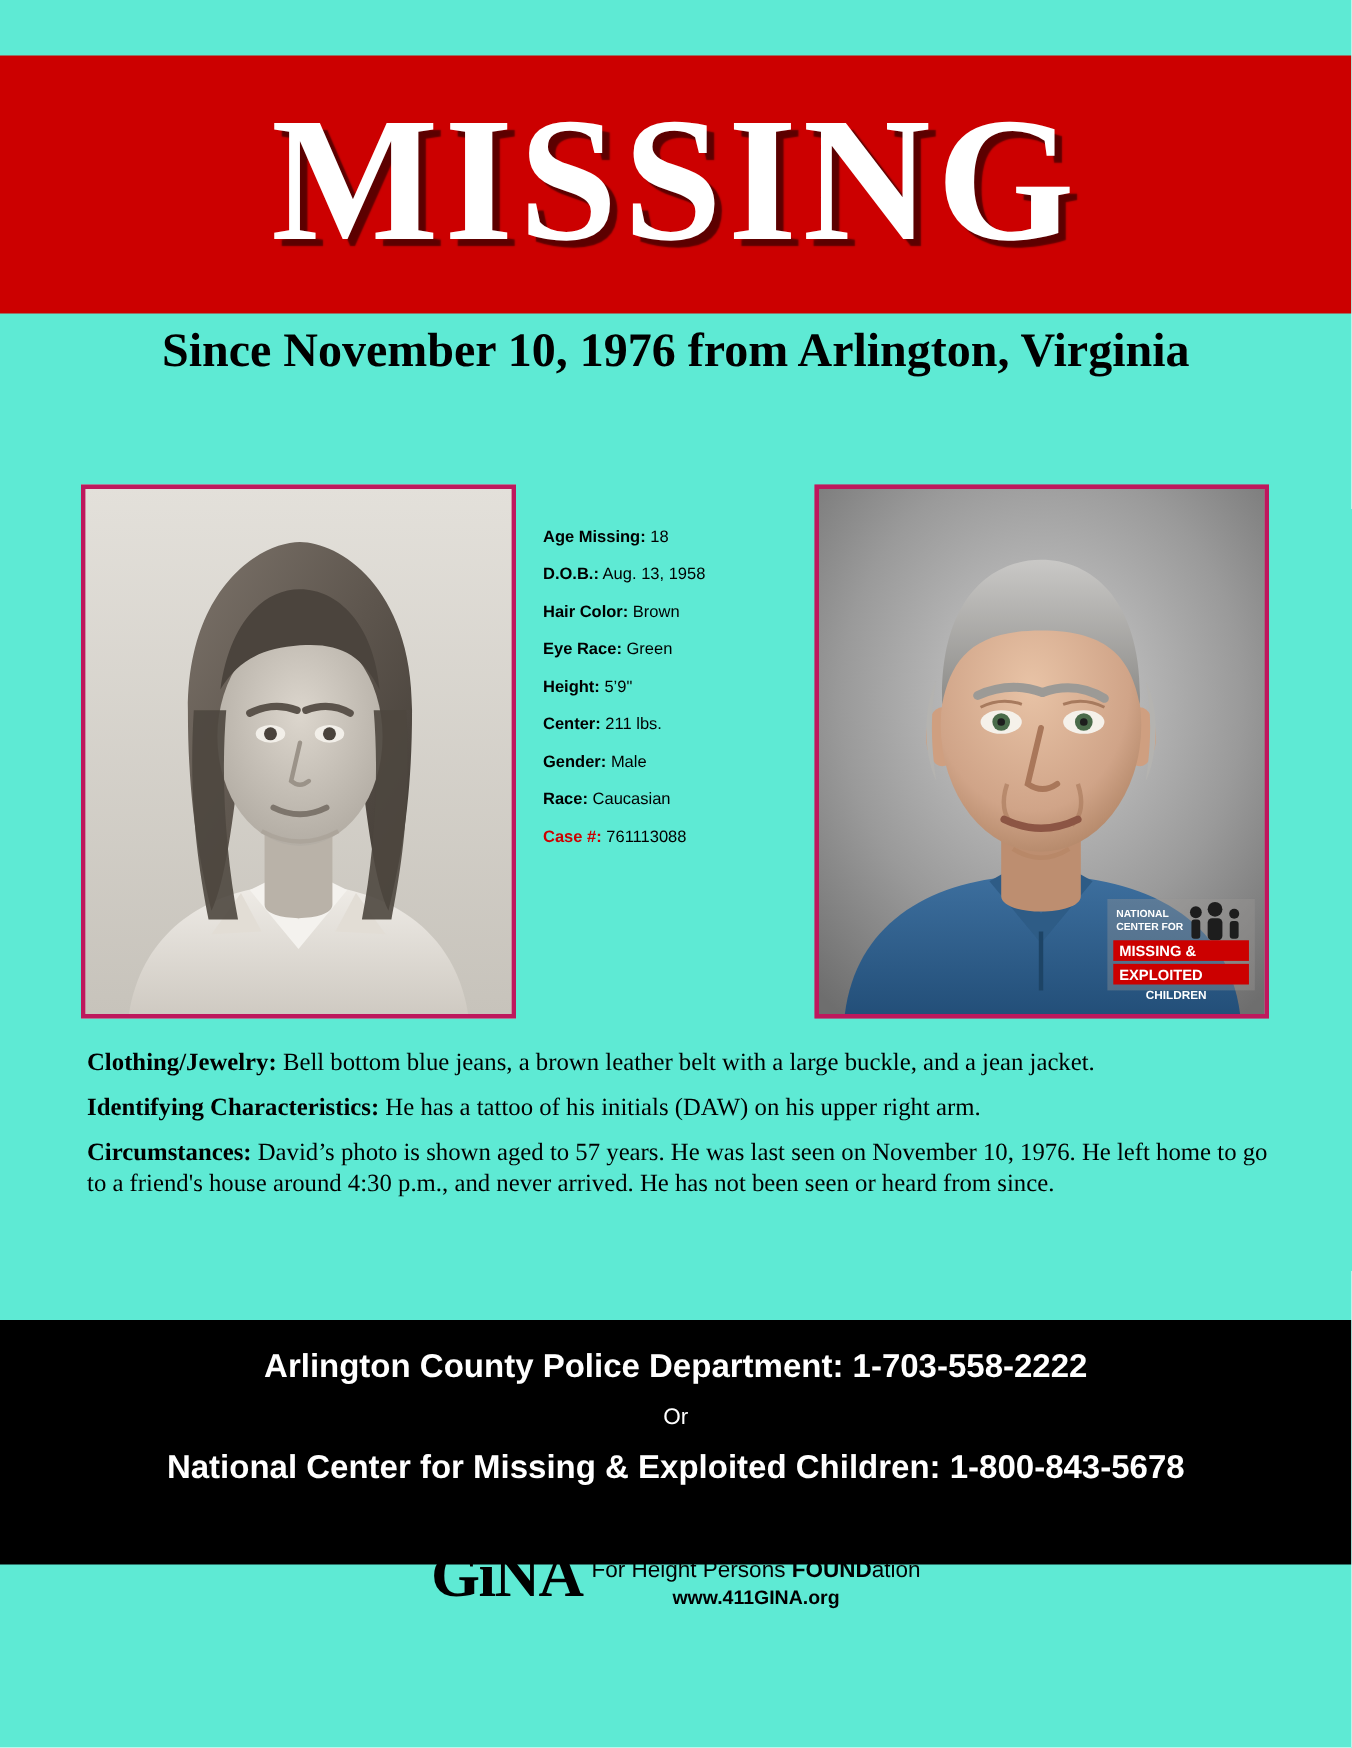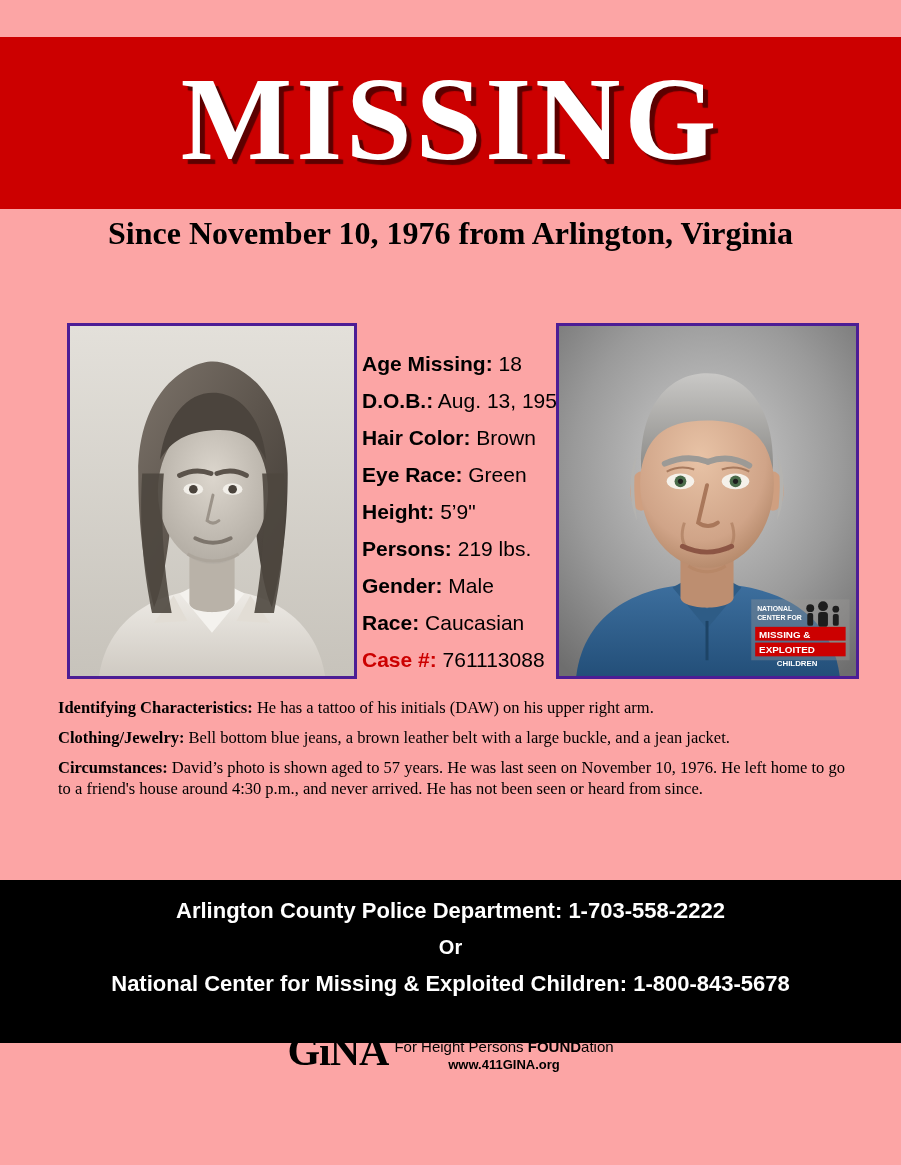--- a/index.html
+++ b/index.html
@@ -10,21 +10,21 @@
   body {
     width: 901px;
     height: 1165px;
     font-family: "Liberation Sans", sans-serif;
     -webkit-font-smoothing: antialiased;
   }
   .poster {
     position: relative;
     width: 901px;
     height: 1165px;
-    background: #fca5a5;
+    background: #5eead4;
     overflow: hidden;
   }
 
   
   .banner {
     position: absolute;
     left: 0;
     top: 37px;
     width: 901px;
     height: 172px;
@@ -65,24 +65,23 @@
     font-family: "Liberation Serif", serif;
     font-weight: bold;
     font-size: 42px;
     letter-spacing: 0.5px;
     color: #000000;
   }
 
   
   .photo {
     position: absolute;
-    border: 3px solid #4c1d95;
+    border: 3px solid #be185d;
     box-sizing: border-box;
     overflow: hidden;
-    margin-left: 13px;
   }
   .photo-left {
     left: 54px;
     top: 323px;
     width: 290px;
     height: 356px;
     background: #d8d5ce;
   }
   .photo-right {
     left: 543px;
@@ -94,21 +93,21 @@
   .photo svg { display: block; width: 100%; height: 100%; }
 
   
   .details {
     position: absolute;
     left: 362px;
     top: 352px;
     width: 180px;
   }
   .detail-row {
-    font-size: 21px;
+    font-size: 11px;
     color: #000000;
     margin-bottom: 13px;
     white-space: nowrap;
   }
   .detail-label {
     font-weight: bold;
   }
   .detail-row.case .detail-label {
     color: #cc0000;
   }
@@ -154,22 +153,22 @@
     letter-spacing: 0.5px;
     margin-bottom: 16px;
   }
   .contact-line {
     font-size: 22px;
     font-weight: bold;
     color: #ffffff;
     margin-bottom: 12px;
   }
   .contact-or {
-    font-size: 20px;
-    font-weight: bold;
+    font-size: 15px;
+    font-weight: normal;
     color: #ffffff;
     margin-bottom: 12px;
   }
 
   
   .footer {
     position: absolute;
     left: 0;
     top: 1032px;
     width: 901px;
@@ -289,22 +288,22 @@
     </div>
     <div class="detail-row">
       <span class="detail-label">Eye Race:</span>
       <span class="detail-value">Green</span>
     </div>
     <div class="detail-row">
       <span class="detail-label">Height:</span>
       <span class="detail-value">5’9"</span>
     </div>
     <div class="detail-row">
-      <span class="detail-label">Persons:</span>
-      <span class="detail-value">219 lbs.</span>
+      <span class="detail-label">Center:</span>
+      <span class="detail-value">211 lbs.</span>
     </div>
     <div class="detail-row">
       <span class="detail-label">Gender:</span>
       <span class="detail-value">Male</span>
     </div>
     <div class="detail-row">
       <span class="detail-label">Race:</span>
       <span class="detail-value">Caucasian</span>
     </div>
     <div class="detail-row case">
@@ -391,26 +390,26 @@
         <text x="8" y="39" font-family="Liberation Sans, sans-serif" font-size="10" fill="#ffffff" font-weight="bold">MISSING &amp;</text>
         <rect x="4" y="44" width="92" height="14" fill="#cc0000"></rect>
         <text x="8" y="55" font-family="Liberation Sans, sans-serif" font-size="10" fill="#ffffff" font-weight="bold">EXPLOITED</text>
         <text x="26" y="68" font-family="Liberation Sans, sans-serif" font-size="8" fill="#ffffff" font-weight="bold">CHILDREN</text>
       </g>
     </svg>
   </div>
 
   <div class="descriptions">
     <div class="desc-block">
+      <span class="desc-label">Clothing/Jewelry:</span>
+      <span class="desc-text">Bell bottom blue jeans, a brown leather belt with a large buckle, and a jean jacket.</span>
+    </div>
+    <div class="desc-block">
       <span class="desc-label">Identifying Characteristics:</span>
       <span class="desc-text">He has a tattoo of his initials (DAW) on his upper right arm.</span>
-    </div>
-    <div class="desc-block">
-      <span class="desc-label">Clothing/Jewelry:</span>
-      <span class="desc-text">Bell bottom blue jeans, a brown leather belt with a large buckle, and a jean jacket.</span>
     </div>
     <div class="desc-block">
       <span class="desc-label">Circumstances:</span>
       <span class="desc-text">David’s photo is shown aged to 57 years.  He was last seen on November 10, 1976. He left home to go to a friend's house around 4:30 p.m., and never arrived. He has not been seen or heard from since.</span>
     </div>
   </div>
 
   <div class="contact">
     <div class="contact-line">Arlington County Police Department: 1-703-558-2222</div>
     <div class="contact-or">Or</div>

